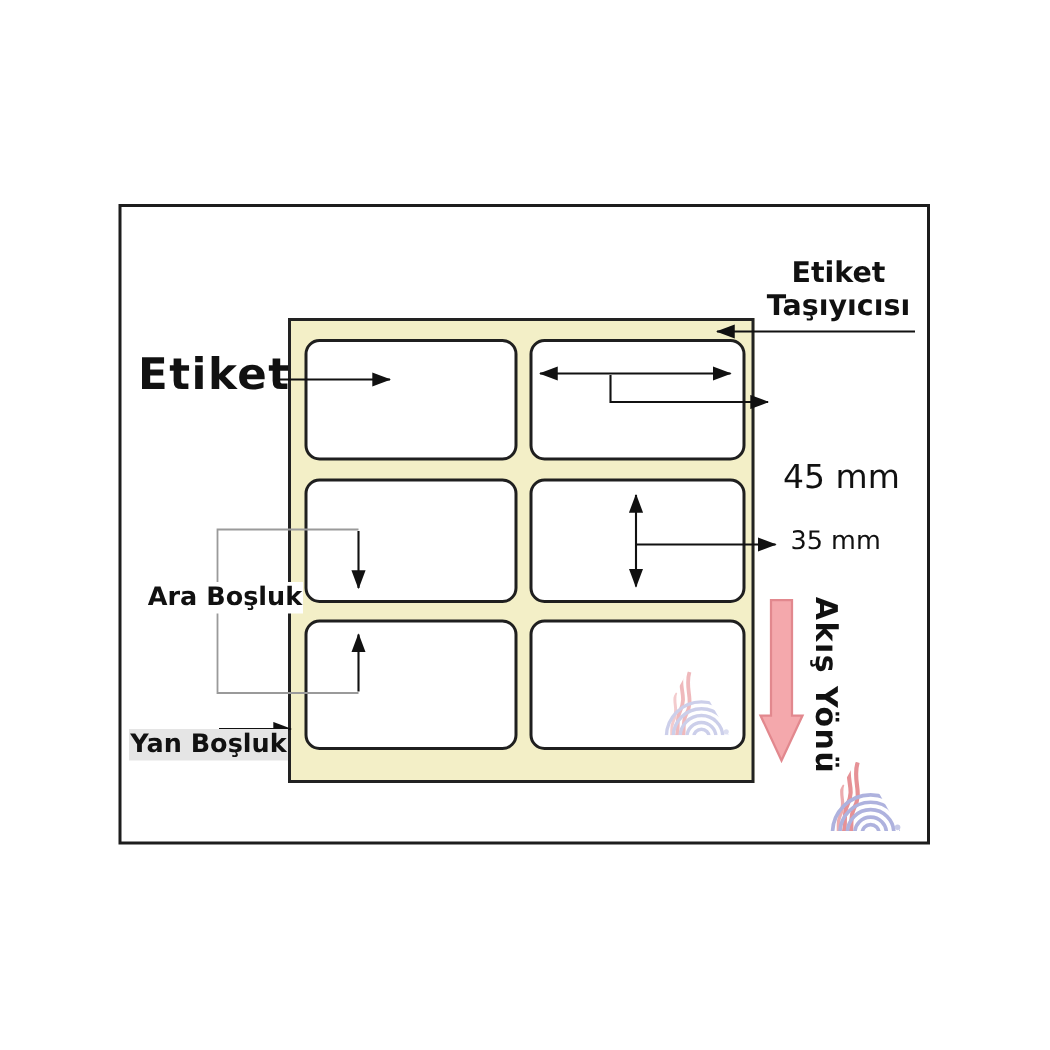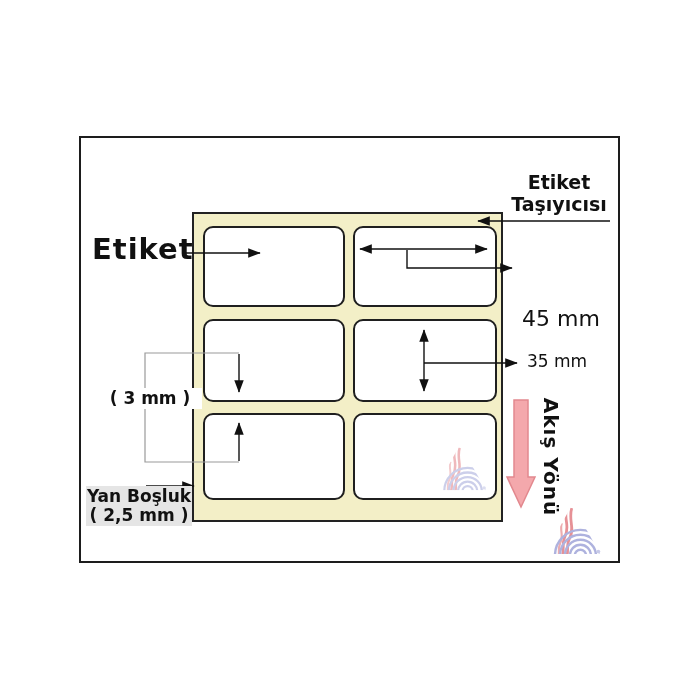--- a/index.html
+++ b/index.html
@@ -96,26 +96,25 @@
 
   <div class="abs carrier">
     <div>Etiket</div>
     <div>Taşıyıcısı</div>
   </div>
 
   <div class="abs t dim45">45 mm</div>
   <div class="abs t dim35">35 mm</div>
 
   <div class="abs gapblock">
-    <div>( 3 mm )</div>
+    <div>Ara Boşluk</div>
   </div>
 
   <div class="abs sideblock">
     <div>Yan Boşluk</div>
-    <div>( 2,5 mm )</div>
   </div>
 
   <div class="abs flowtext">Akış Yönü</div>
 
   <svg class="abs wm2" viewBox="0 0 100 92">
     <defs>
         <clipPath id="triB">
           <path d="M53,4 L98,84 L8,84 Z"></path>
         </clipPath>
       </defs>

